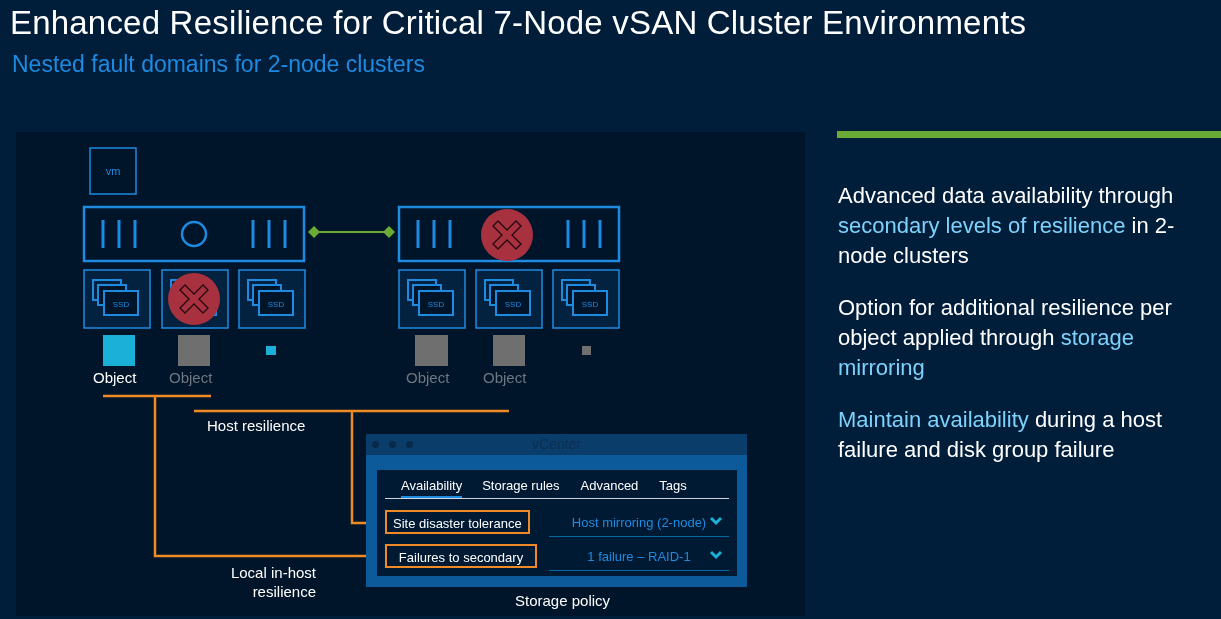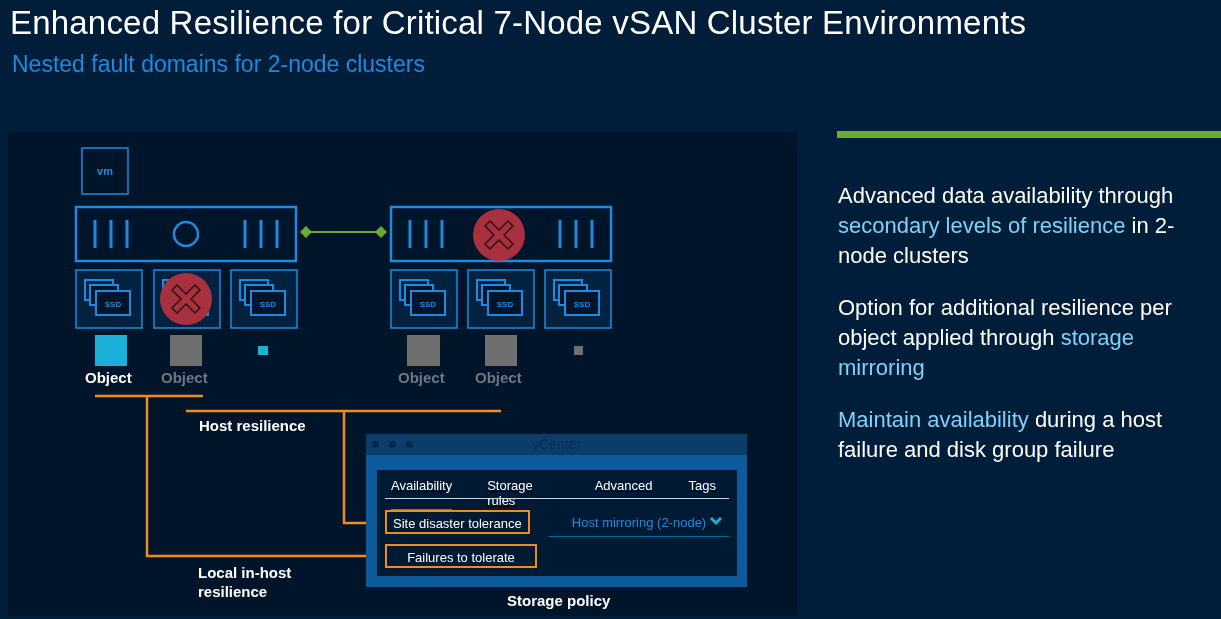--- a/index.html
+++ b/index.html
@@ -12,59 +12,58 @@
   .title {
     position: absolute; left: 10px; top: 4px;
     font-size: 33px; color: #ffffff; font-weight: 400; letter-spacing: 0.2px;
     white-space: nowrap;
   }
   .subtitle {
     position: absolute; left: 12px; top: 51px;
     font-size: 23px; color: #1e8ae0; white-space: nowrap;
   }
   .panel {
-    position: absolute; left: 8px; top: 132px; width: 789px; height: 484px;
+    position: absolute; left: 16px; top: 132px; width: 789px; height: 484px;
     background: #001529;
-    font-weight: bold;
   }
   .panel svg { position: absolute; left: 0; top: 0; }
   .accent-bar {
     position: absolute; left: 837px; top: 131px; width: 384px; height: 7px;
     background: #6aab35;
   }
   .bullets { position: absolute; left: 838px; top: 181px; width: 380px; }
   .bullet {
     font-size: 22px; line-height: 30px; color: #ffffff; margin-bottom: 22px;
   }
   .bullet .hl { color: #7dd3fc; }
 
   .lbl { position: absolute; font-size: 15px; white-space: nowrap; }
   .obj-active { color: #ffffff; }
   .obj-dim { color: #6f7780; }
-  .caption { color: #ffffff; font-size: 15px; text-align: left; line-height: 19px; }
+  .caption { color: #ffffff; font-size: 15px; text-align: right; line-height: 19px; }
 
   
   .vc {
     position: absolute; left: 366px; top: 434px; width: 381px; height: 153px;
     background: #0c5a9a;
   }
   .vc-titlebar {
     height: 21px; background: #0a3d69; position: relative;
   }
   .vc-dots { position: absolute; left: 6px; top: 7px; display: flex; gap: 10px; }
   .vc-dot { width: 7px; height: 7px; border-radius: 50%; background: #072a4a; }
   .vc-title {
     position: absolute; left: 0; right: 0; top: 2px; text-align: center;
     font-size: 14px; color: #0b2f52;
   }
   .vc-body {
     position: absolute; left: 11px; top: 36px; width: 360px; height: 106px;
     background: #011a33;
   }
-  .vc-tabs { position: absolute; left: 14px; top: 8px; display: flex; gap: 15px; text-decoration: underline; }
+  .vc-tabs { position: absolute; left: 24px; top: 8px; display: flex; gap: 0; }
   .vc-tab { font-size: 13px; color: #ffffff; padding-bottom: 3px; margin-right: 21px; }
   .vc-tab.active { border-bottom: 2px solid #1e8ae0; margin-right: 20px; }
   .vc-tabline { position: absolute; left: 8px; right: 8px; top: 28px; height: 1px; background: #cfd6de; }
   .vc-row { position: absolute; left: 8px; right: 8px; height: 28px; text-align: center; }
   .vc-key {
     position: absolute; left: 0; top: 0; height: 24px; line-height: 24px;
     border: 2px solid #f08a24; padding: 0 6px; color: #ffffff; font-size: 13px;
     box-sizing: border-box;
   }
   .vc-val {
@@ -214,21 +213,27 @@
       <div class="vc-key">Site disaster tolerance</div>
       <div class="vc-val">
         <span>Host mirroring (2-node)</span>
         <svg class="vc-chev" viewBox="0 0 14 10">
             <path d="M2,2 L7,7 L12,2" fill="none" stroke="#1ab0d8" stroke-width="3"></path>
           </svg>
       </div>
     </div>
 
     <div class="vc-row" style="top:74px;">
-      <div class="vc-key" style="width:152px;">Failures to tolerate</div>
+      <div class="vc-key" style="width:152px;">Failures to secondary</div>
+      <div class="vc-val">
+        <span>1 failure – RAID-1</span>
+        <svg class="vc-chev" viewBox="0 0 14 10">
+            <path d="M2,2 L7,7 L12,2" fill="none" stroke="#1ab0d8" stroke-width="3"></path>
+          </svg>
+      </div>
     </div>
   </div>
 </div>
 
 <div class="accent-bar"></div>
 <div class="bullets">
   <div class="bullet">
     <span>Advanced data availability through </span><span class="hl">secondary levels of resilience</span><span> in 2-node clusters</span>
   </div>
   <div class="bullet">

